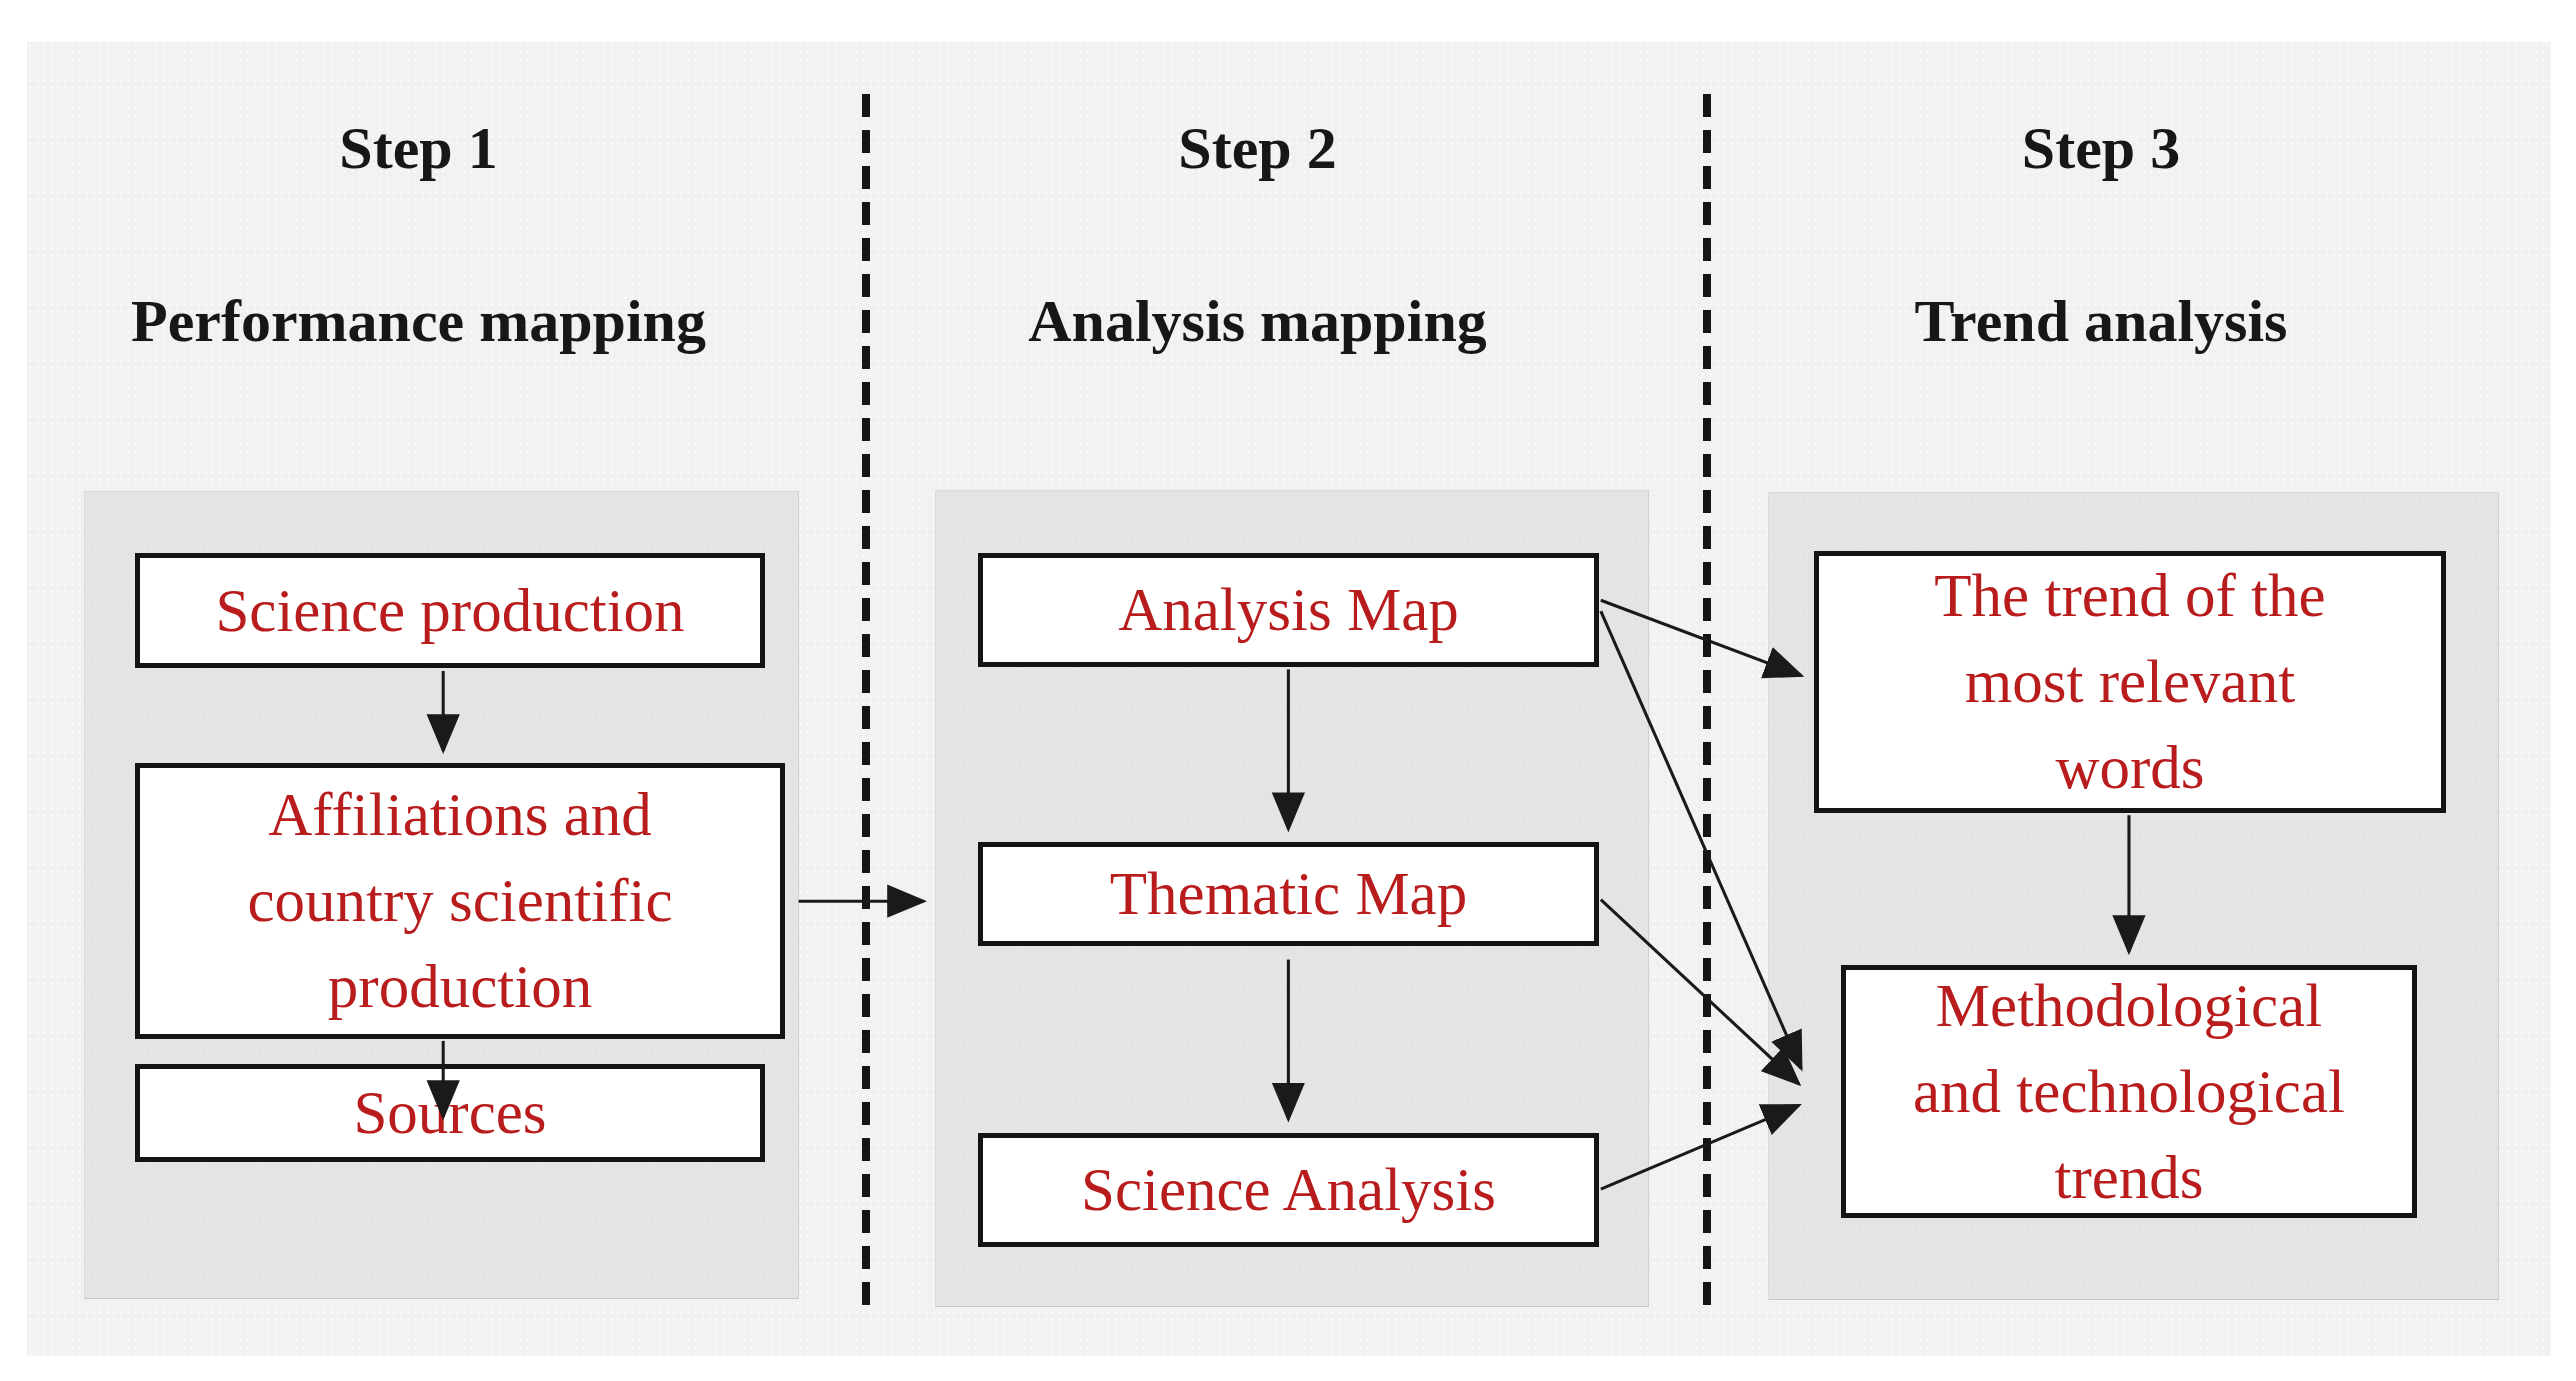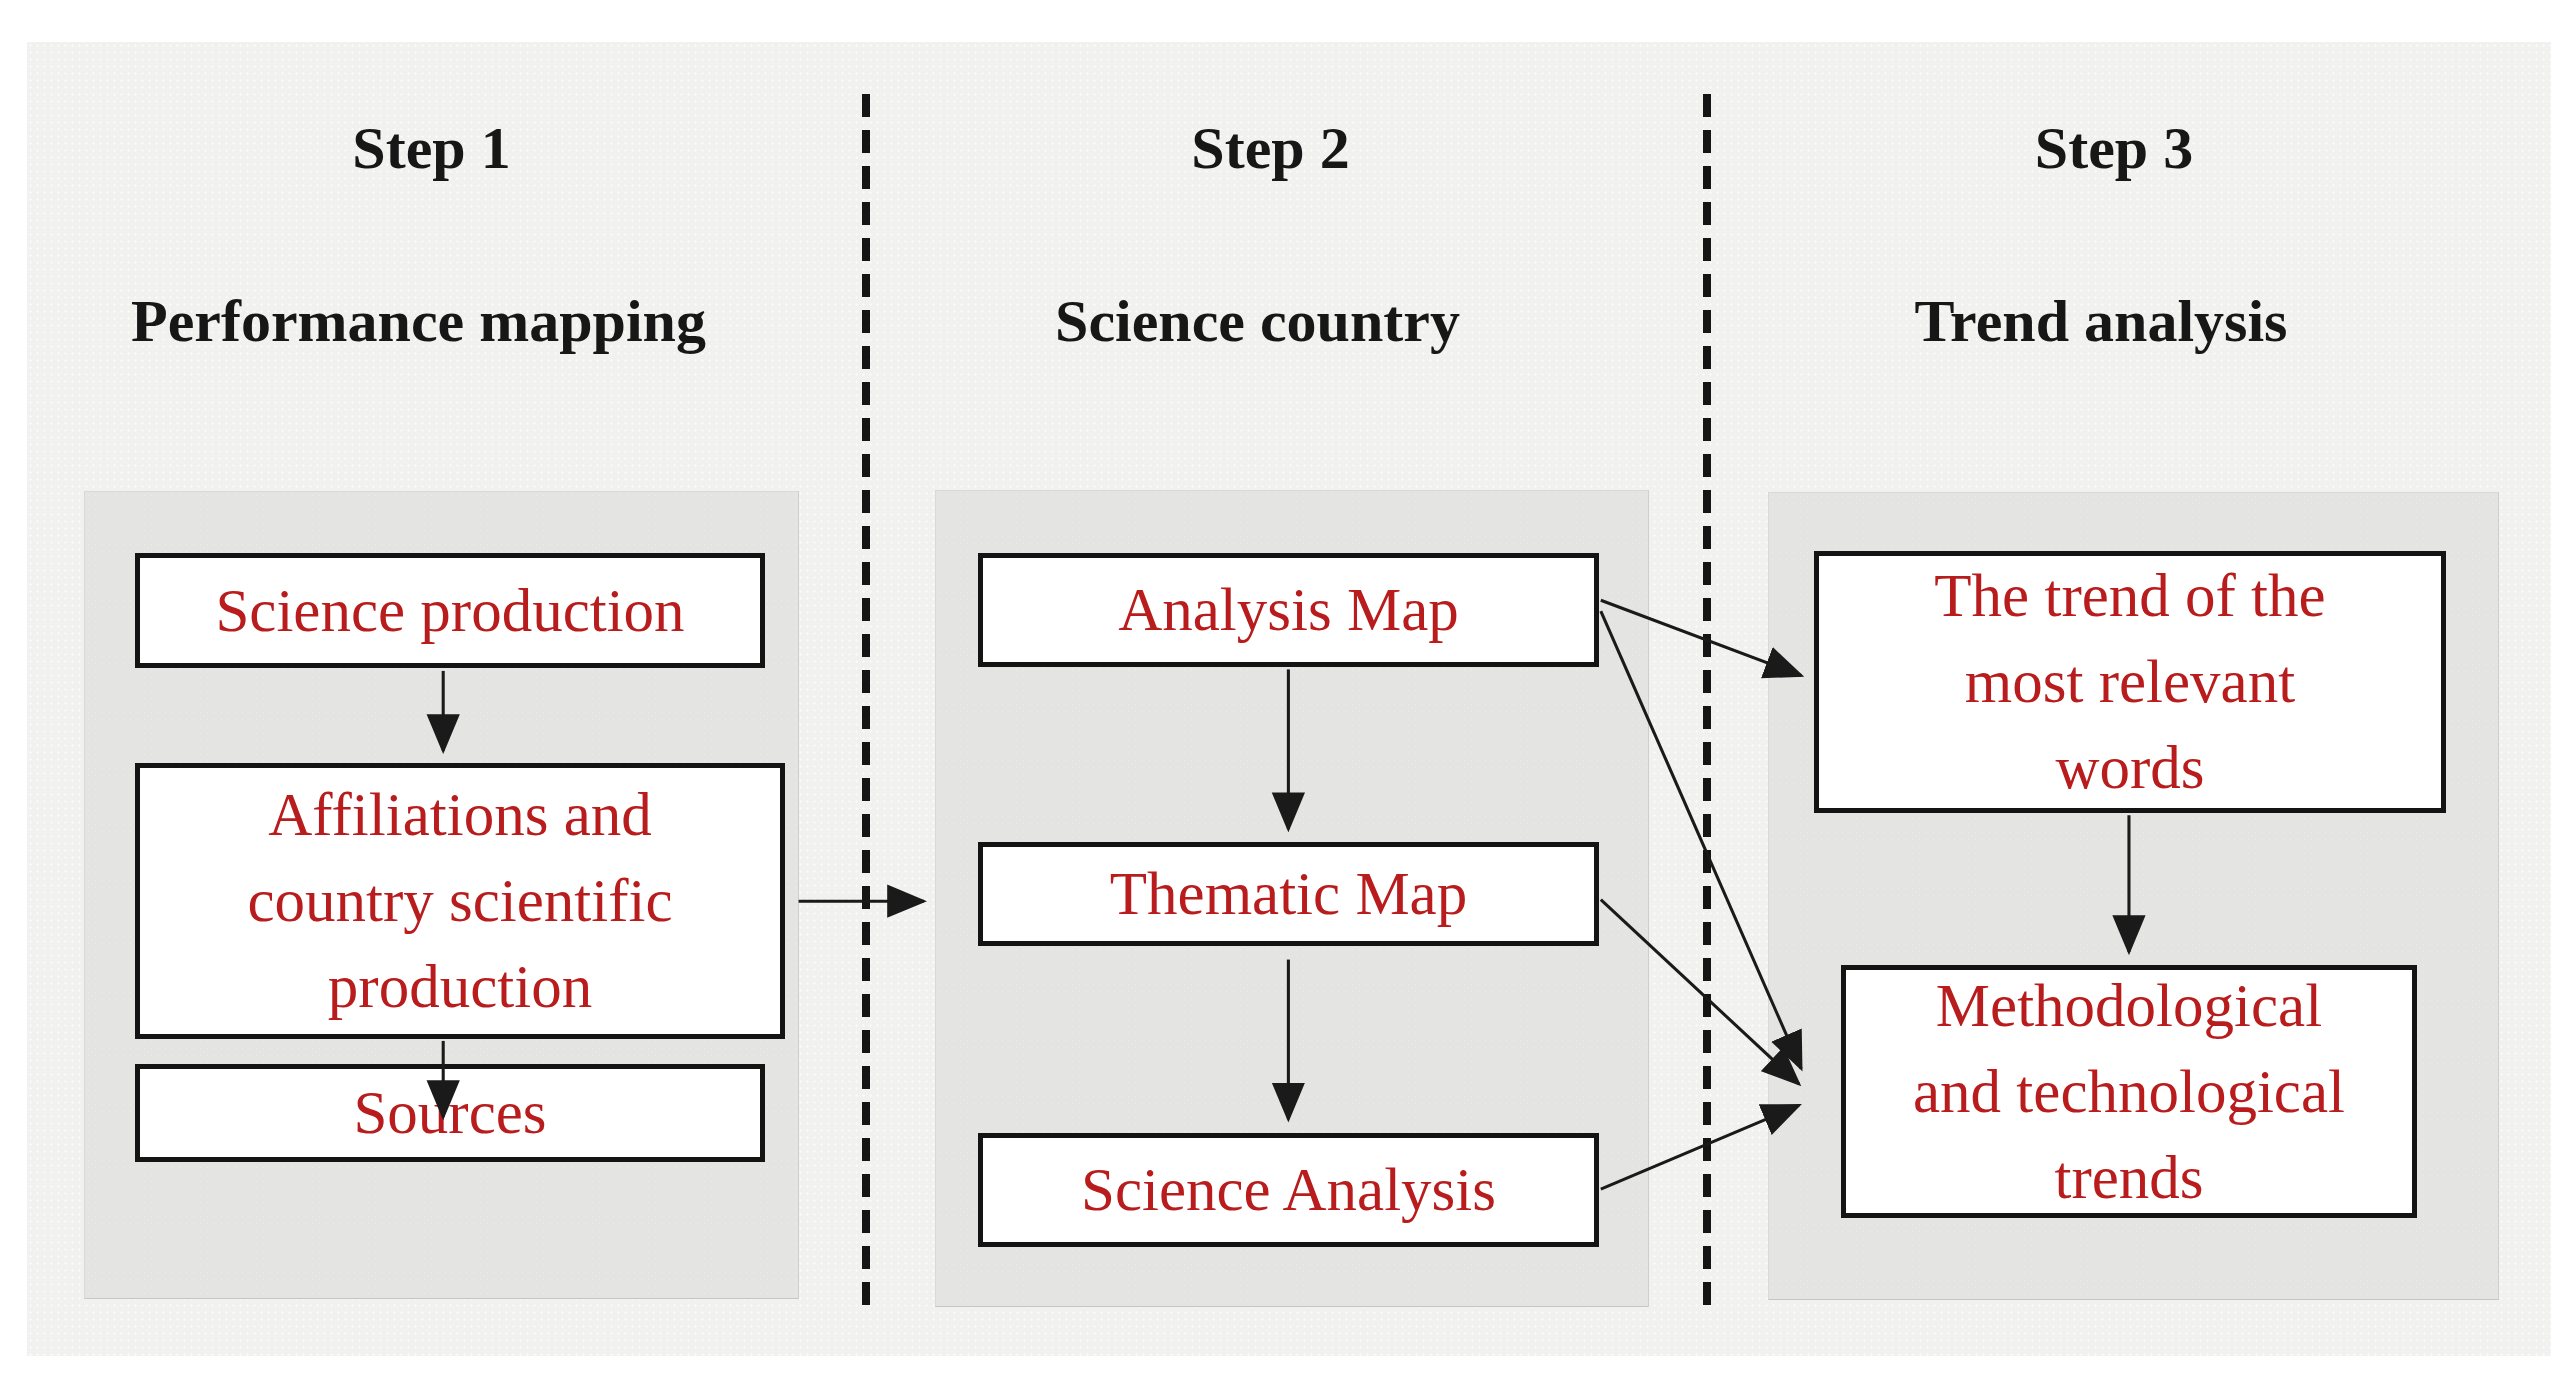--- a/index.html
+++ b/index.html
@@ -40,21 +40,21 @@
   #dash-2 { left: 1703px; }
 
   .step-label, .col-title {
     position: absolute;
     text-align: center;
     font-weight: bold;
     font-size: 60px;
     color: #171717;
     line-height: 1.1;
   }
-  .step-label { top: 115px; margin-left: 13px; }
+  .step-label { top: 115px; }
   .col-title  { top: 288px; }
   .colspan-1 { left: 0px;    width: 837px; }
   .colspan-2 { left: 837px; width: 841px; }
   .colspan-3 { left: 1678px; width: 846px; }
 
   .panel {
     position: absolute;
     background-color: #e4e4e3;
     background-image: radial-gradient(circle, rgba(255,255,255,0.35) 0.9px, rgba(255,255,255,0) 1px);
     background-size: 7px 7px;
@@ -111,21 +111,21 @@
   </div>
 
   <div class="dashline" id="dash-1"></div>
   <div class="dashline" id="dash-2"></div>
 
   <div class="step-label colspan-1">Step 1</div>
   <div class="step-label colspan-2">Step 2</div>
   <div class="step-label colspan-3">Step 3</div>
 
   <div class="col-title colspan-1">Performance mapping</div>
-  <div class="col-title colspan-2">Science country</div>
+  <div class="col-title colspan-2">Analysis mapping</div>
   <div class="col-title colspan-3">Trend analysis</div>
 
   <div class="panel" id="panel-1"></div>
   <div class="panel" id="panel-2"></div>
   <div class="panel" id="panel-3"></div>
 
   <div class="node" id="node-science-production">Science production</div>
   <div class="node" id="node-affiliations">Affiliations and
 country scientific
 production</div>

